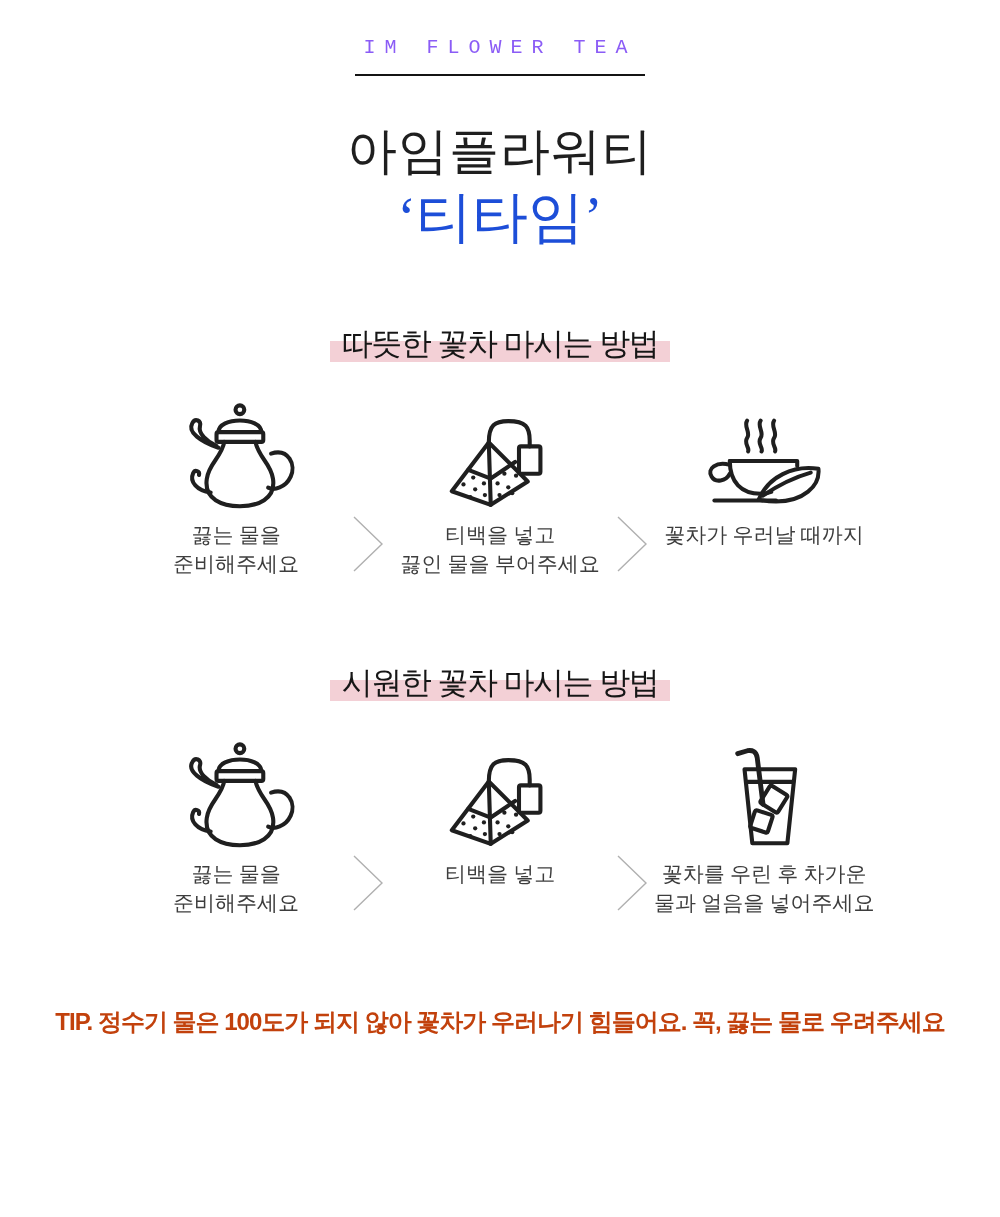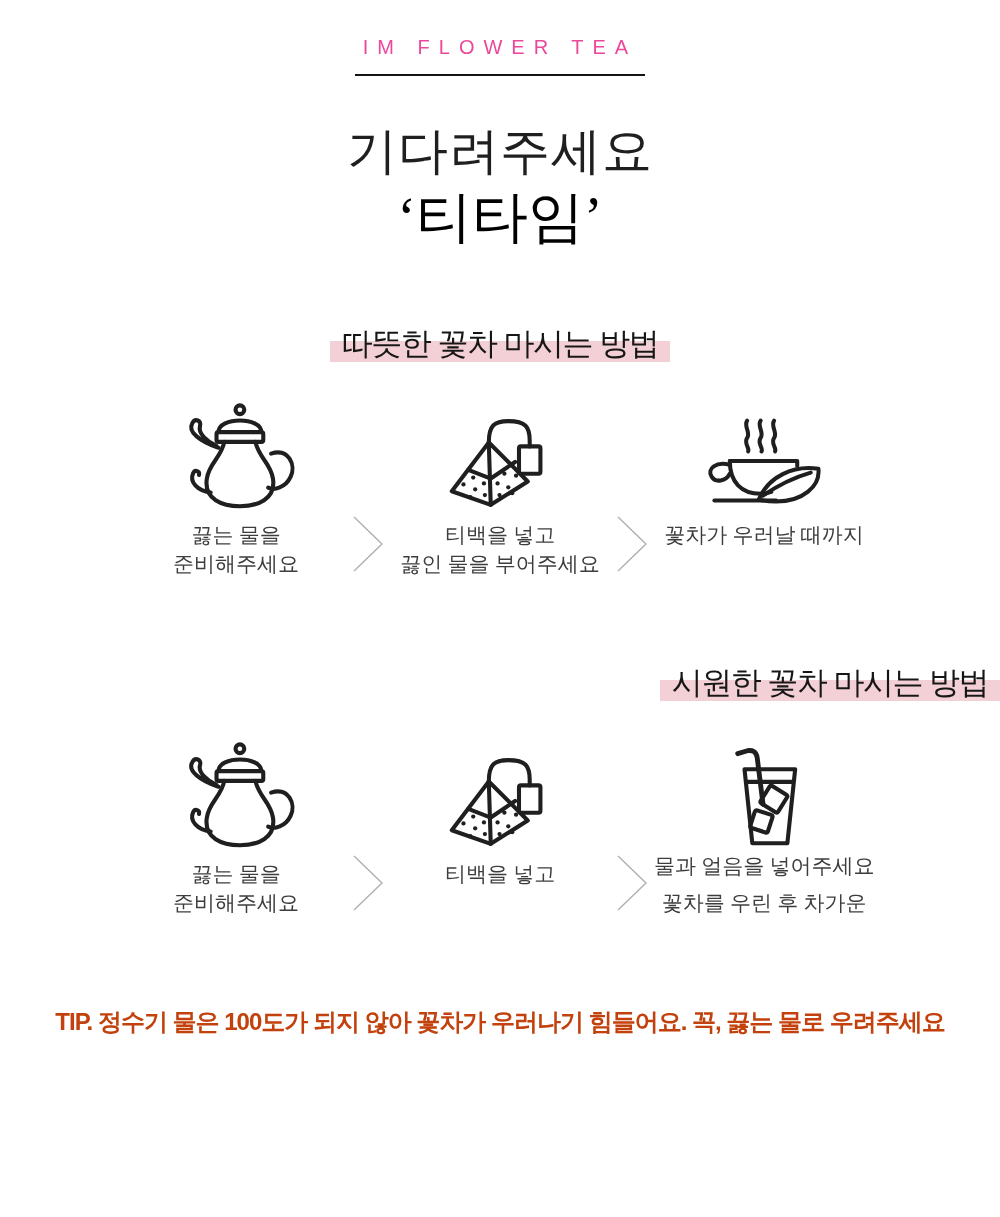--- a/index.html
+++ b/index.html
@@ -6,38 +6,38 @@
   body { background: #ffffff; }
   .page {
     width: 1000px; height: 1217px; margin: 0 auto;
     background: #ffffff; overflow: hidden;
     font-family: "Liberation Serif", "DejaVu Serif", serif;
     color: #1b1b1b; text-align: center;
   }
   
   .brand-top {
     margin-top: 36px; font-size: 20px; letter-spacing: 9px;
-    color: #ec4899; font-family: Liberation Sans, sans-serif;
+    color: #8b5cf6; font-family: Liberation Mono, monospace;
   }
   .brand-rule { width: 290px; border: 0; border-top: 2px solid #141414; margin: 15px auto 13px; }
   .brand-sub { font-size: 20px; letter-spacing: 9px; color: #2a2a2a; }
   
   .title-line1 {
     margin-top: 44px; font-size: 50px; line-height: 62px; font-weight: 400;
     letter-spacing: 1px; color: #1f1f1f;
     font-family: "Liberation Serif", "DejaVu Serif", serif;
   }
   .title-line2 {
     margin-top: 2px; font-size: 56px; line-height: 66px; font-weight: 400;
-    color: #000000; font-family: "Liberation Serif", "DejaVu Serif", serif;
+    color: #1d4ed8; font-family: "Liberation Serif", "DejaVu Serif", serif;
   }
   
   .section-heading { line-height: 36px; }
   .section-heading.first { margin-top: 76px; }
-  .section-heading.second { margin-top: 86px; text-align: right; }
+  .section-heading.second { margin-top: 86px; }
   .section-heading .hl {
     display: inline-block; padding: 0 12px;
     font-family: "Liberation Sans", "DejaVu Sans", sans-serif;
     font-weight: 500; font-size: 31px; letter-spacing: -1.5px; color: #161616;
     background-image: linear-gradient(to bottom, transparent 42%, #f3d0d6 42%, #f3d0d6 100%);
   }
   
   .step-row {
     margin-top: 28px; display: flex; justify-content: center; align-items: stretch;
   }
@@ -64,21 +64,21 @@
   .dot { fill: #1f1f1f; stroke: none; }
 </style>
 </head>
 <body>
 
 <div class="page">
 
   <div class="brand-top">IM FLOWER TEA</div>
   <hr class="brand-rule">
 
-  <div class="title-line1">기다려주세요</div>
+  <div class="title-line1">아임플라워티</div>
   <div class="title-line2">‘티타임’</div>
 
   <div class="section-heading first">
     <span class="hl">따뜻한 꽃차 마시는 방법</span>
   </div>
 
   <div class="step-row">
 
     <div class="step">
       <div class="icon-box">
@@ -215,21 +215,21 @@
     <div class="step">
       <div class="icon-box">
         <svg width="100" height="112" viewBox="0 0 100 115">
           <path class="stroke-ic" d="M30 30 L38 106 L74 106 L82 30 Z"></path>
           <line class="stroke-ic" x1="32" y1="43" x2="80" y2="43"></line>
           <path class="stroke-thick" d="M49 66 L43 18 C42 12 38 10 33 11 L23 14"></path>
           <rect class="stroke-ic" x="50" y="50" width="21" height="21" rx="2" transform="rotate(32 60 60)"></rect>
           <rect class="stroke-ic" x="38" y="74" width="19" height="19" rx="2" transform="rotate(18 47 83)"></rect>
         </svg>
       </div>
+      <div class="caption">꽃차를 우린 후 차가운</div>
       <div class="caption" style="margin-top:0">물과 얼음을 넣어주세요</div>
-      <div class="caption">꽃차를 우린 후 차가운</div>
     </div>
 
   </div>
 
   <div class="tip">TIP. 정수기 물은 100도가 되지 않아 꽃차가 우러나기 힘들어요. 꼭, 끓는 물로 우려주세요</div>
 
 </div>
 
 </body></html>

